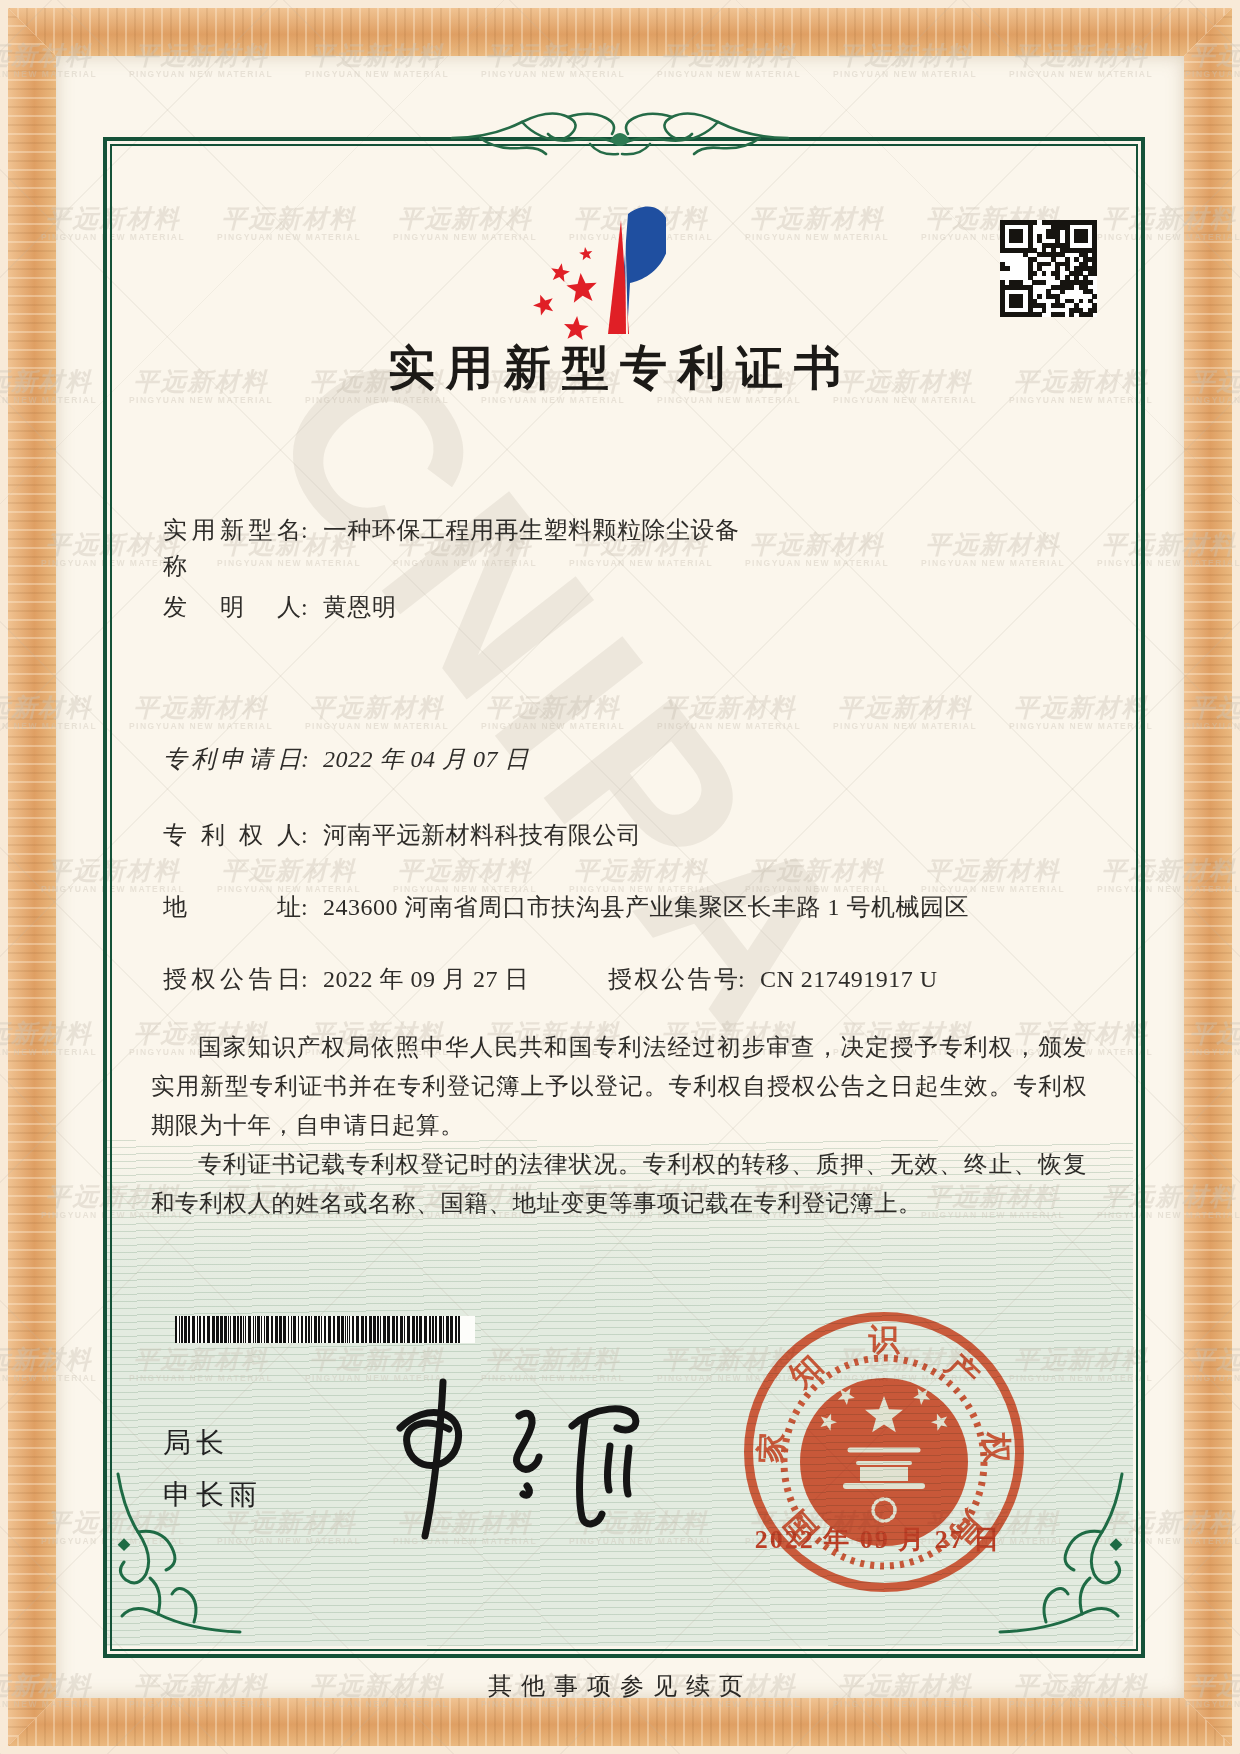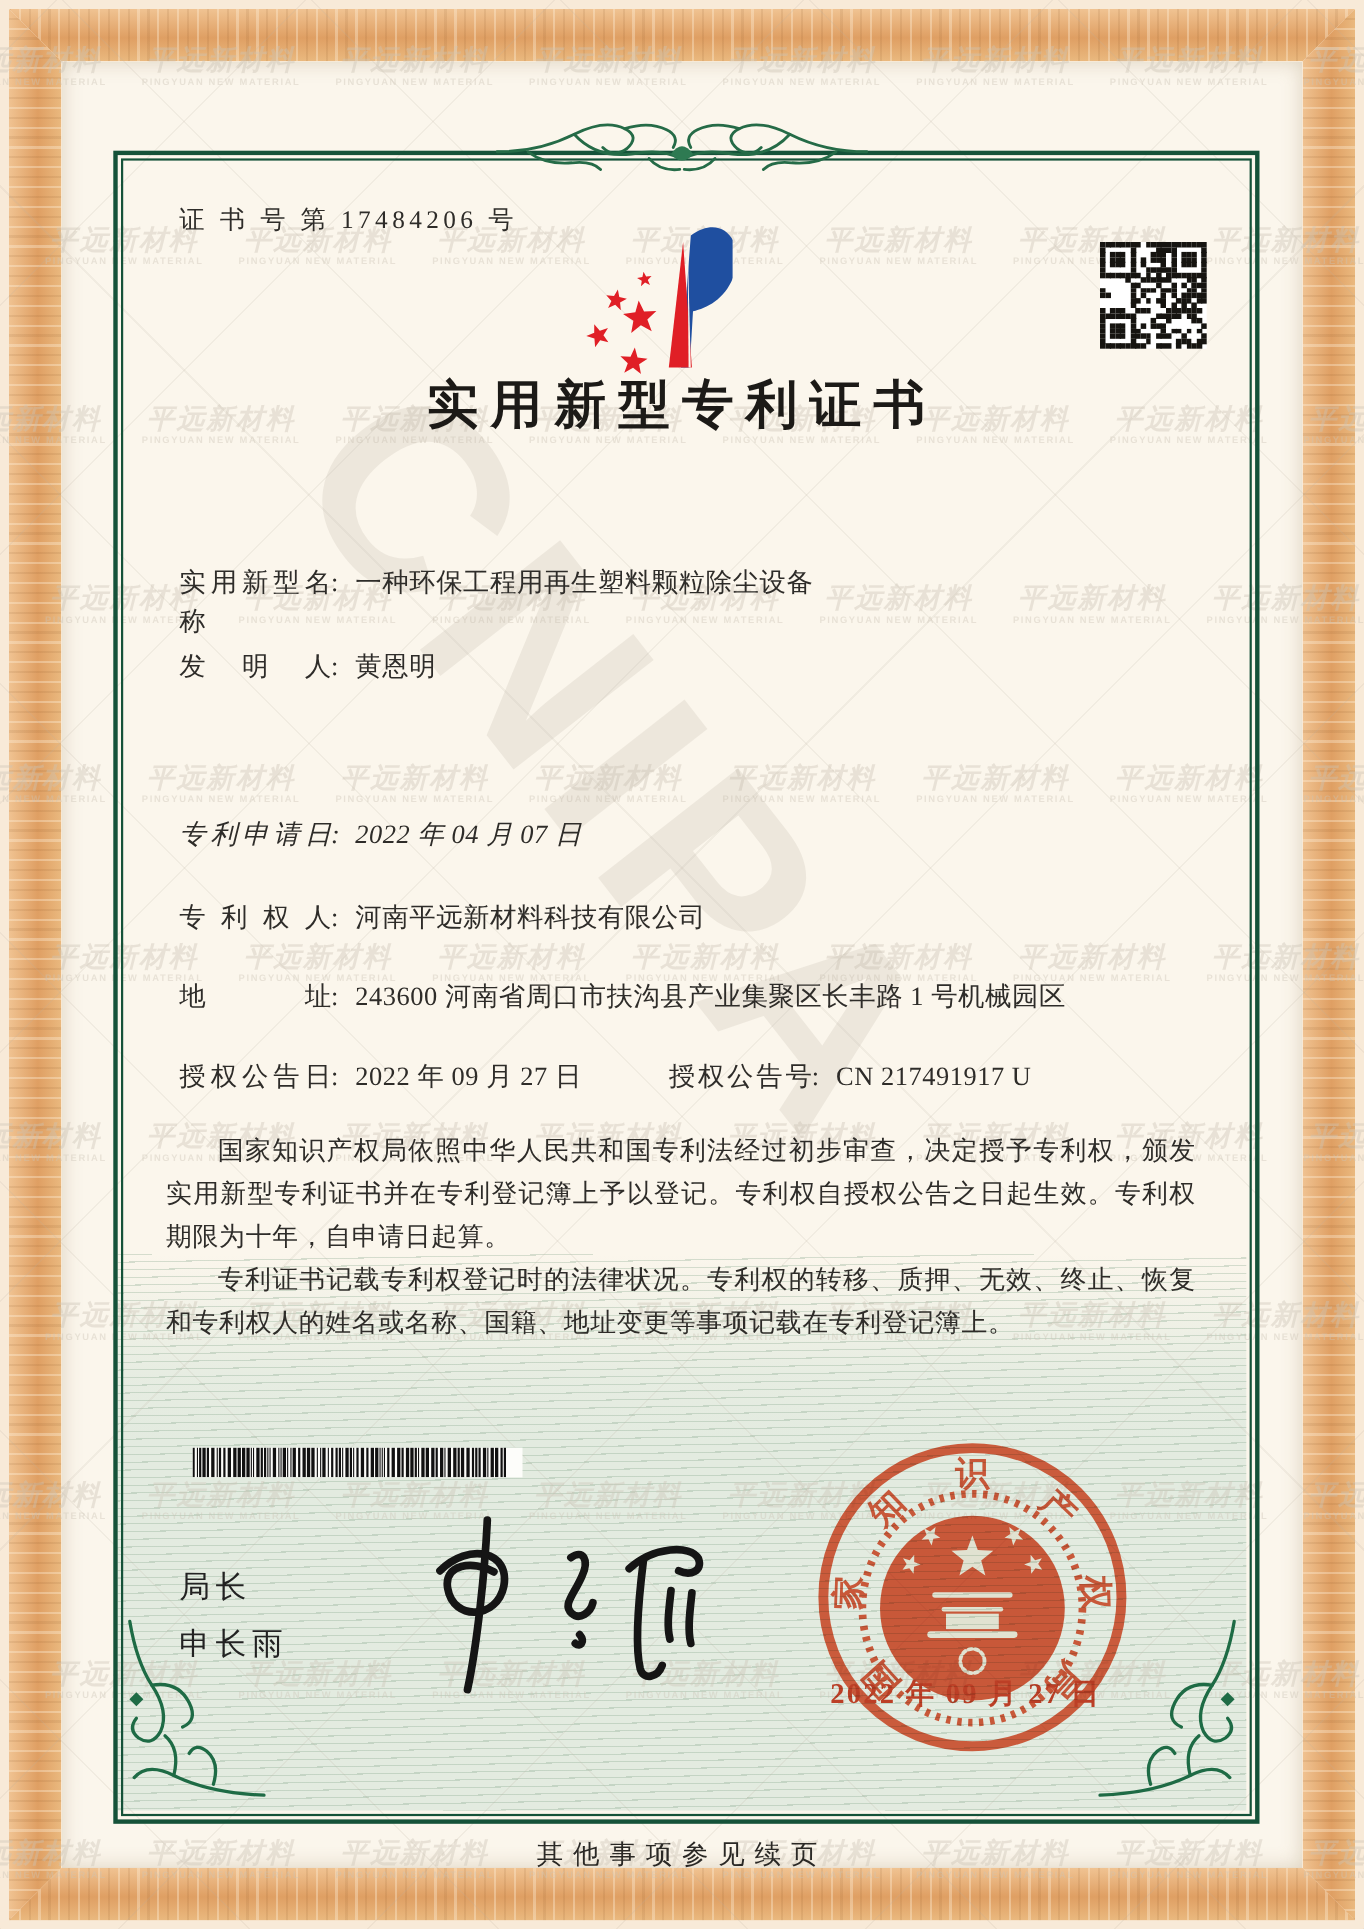--- a/index.html
+++ b/index.html
@@ -478,21 +478,20 @@
     <path d="M112,62 Q88,58 78,78 Q70,94 84,100"></path>
     <path d="M10,162 Q60,160 92,144 Q116,132 128,146"></path>
     <path d="M92,144 Q86,120 100,108"></path>
     <path d="M56,152 Q50,132 62,122 Q72,114 78,124"></path>
     <rect x="122" y="70" width="9" height="9" transform="rotate(45 126 74)" fill="#1e6b45" stroke="none"></rect>
   </g>
 </svg>
 
 <div class="content">
 
-  <div class="certno">证 书 号 第 17484206 号</div>
 
   <svg class="abs" style="left:476px;top:176px;" width="190" height="170" viewBox="0 0 190 170">
     <path d="M152,38 C180,18 199,42 193,68 C187,94 168,104 154,107 L151,158 L143,158 Z" fill="#1f4fa0"></path>
     <polygon points="145,44 153,158 132,158" fill="#e01f26"></polygon>
     <polygon points="149,40 152,158 150,158" fill="#fbf6ec"></polygon>
     <g id="logo-stars" fill="#e01f26">
         <polygon points="109.0,71.1 111.4,75.4 116.3,74.9 112.9,78.5 114.9,83.0 110.4,80.9 106.7,84.2 107.4,79.3 103.1,76.8 108.0,75.9"></polygon>
         <polygon points="85.7,87.2 87.0,94.1 93.9,95.6 87.7,99.0 88.4,106.0 83.3,101.1 76.8,103.9 79.8,97.6 75.2,92.3 82.2,93.2"></polygon>
         <polygon points="104.6,97.1 109.5,107.2 120.7,106.7 112.5,114.5 116.5,125.1 106.6,119.7 97.8,126.7 99.8,115.6 90.4,109.4 101.6,107.9"></polygon>
         <polygon points="64.2,118.7 69.3,124.6 76.7,122.2 72.6,128.8 77.1,135.2 69.6,133.3 65.0,139.6 64.4,131.8 57.0,129.4 64.2,126.4"></polygon>

